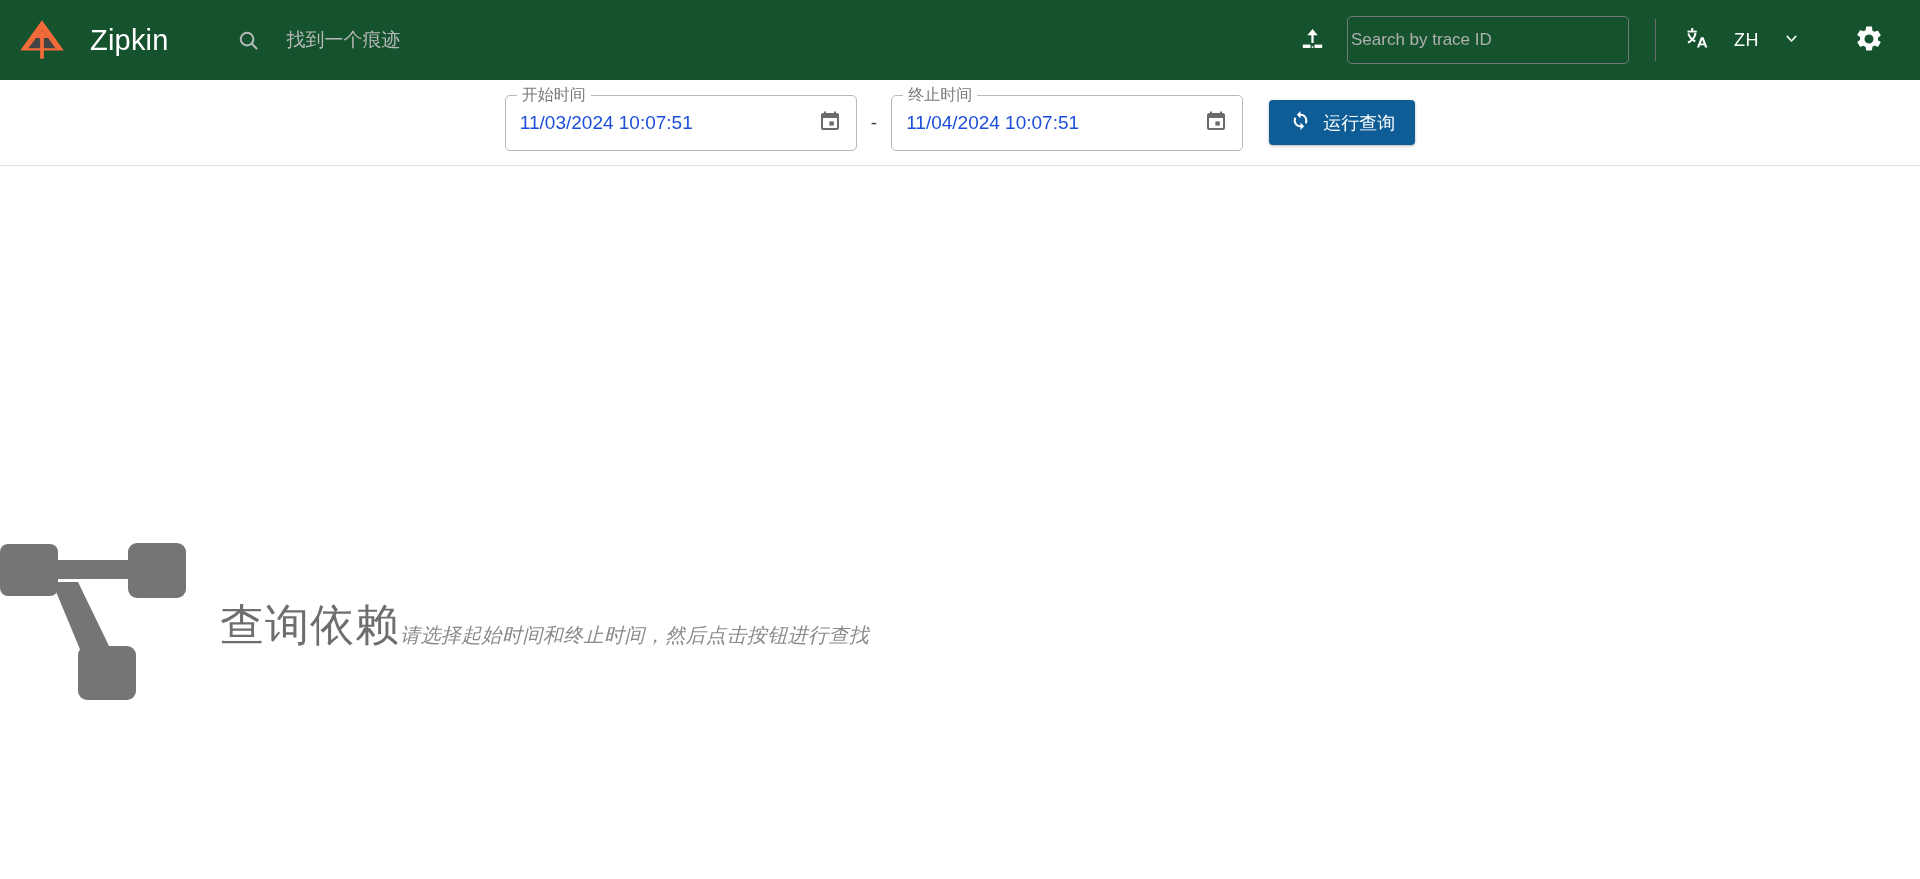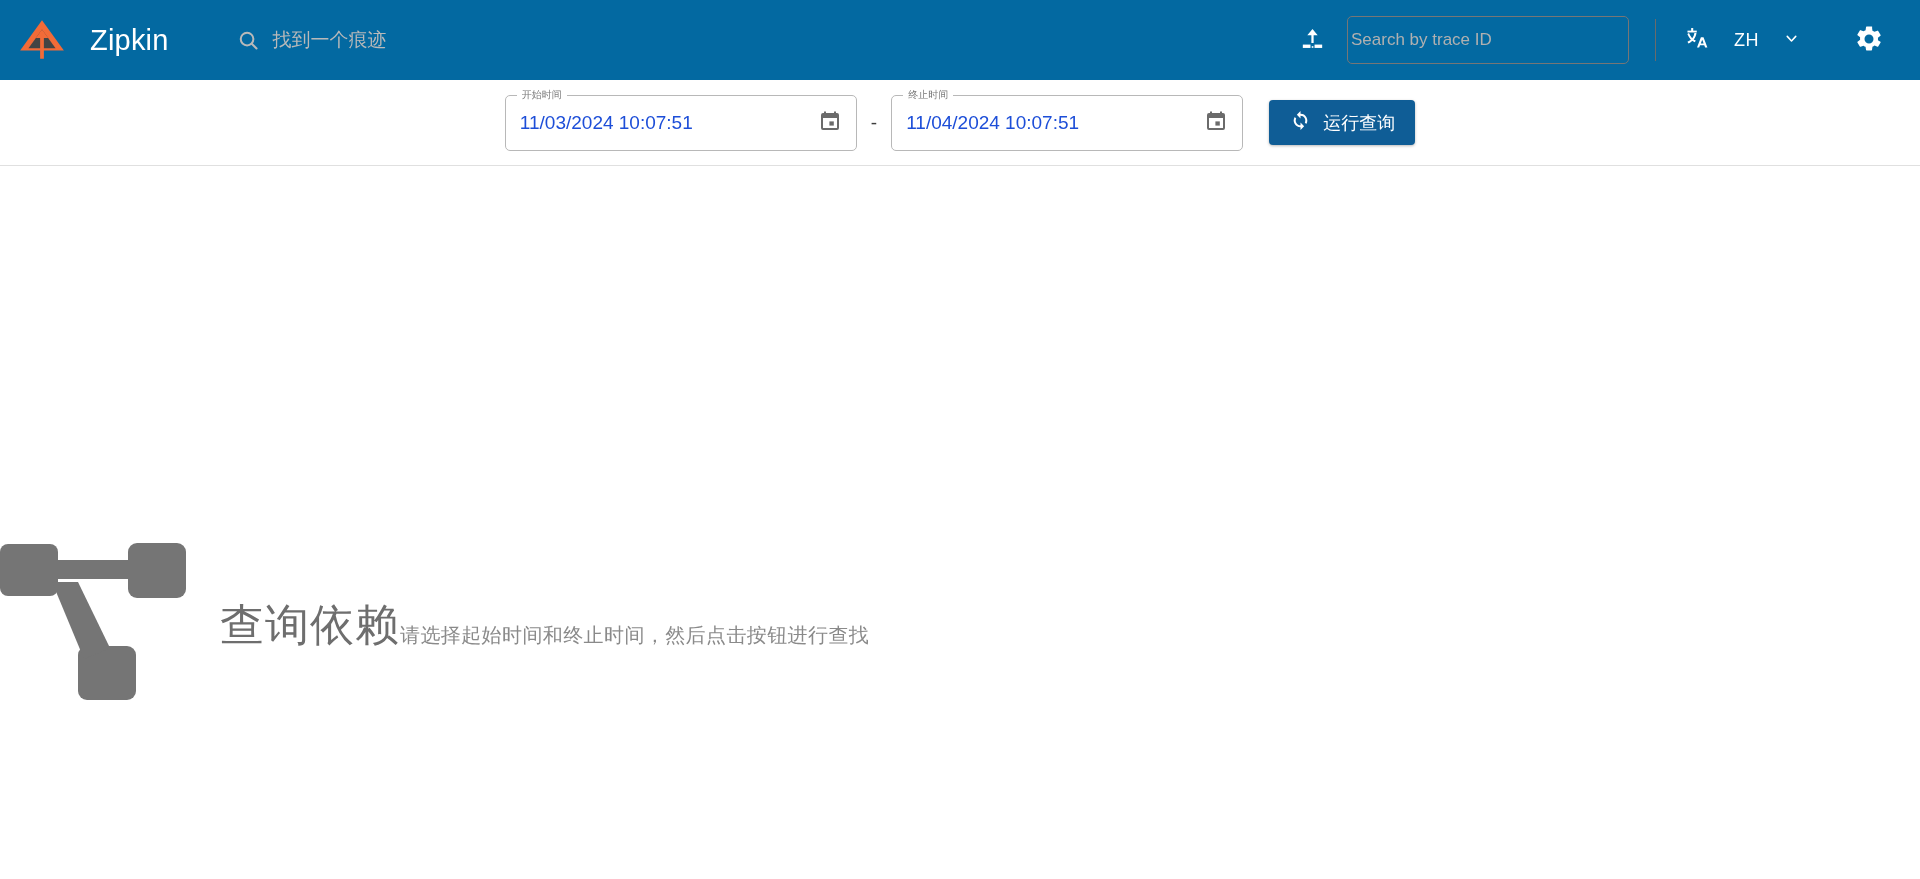--- a/index.html
+++ b/index.html
@@ -10,21 +10,21 @@
     height: 879px;
     overflow: hidden;
     background: #ffffff;
     font-family: "Liberation Sans", "DejaVu Sans", sans-serif;
   }
 
   
   .navbar {
     position: relative;
     height: 80px;
-    background: #0369a1;
+    background: #14532d;
     display: flex;
     align-items: center;
     padding: 0 22px 0 14px;
     color: #ffffff;
   }
 
   .logo-wrap {
     width: 56px;
     height: 56px;
     display: flex;
@@ -46,21 +46,21 @@
     display: flex;
     align-items: stretch;
     height: 80px;
     margin-left: 46px;
   }
 
   .nav-tab {
     position: relative;
     display: flex;
     align-items: center;
-    gap: 13px;
+    gap: 27px;
     padding: 0 22px;
     height: 80px;
     cursor: pointer;
     text-decoration: none;
   }
 
   .nav-tab .tab-label {
     font-size: 19px;
     white-space: nowrap;
     color: #b9b9b9;
@@ -175,21 +175,21 @@
     border-radius: 5px;
     pointer-events: none;
   }
 
   .field-legend {
     position: absolute;
     top: -9px;
     left: 12px;
     background: #ffffff;
     padding: 0 5px;
-    font-size: 10px;
+    font-size: 16px;
     color: #7a7a7a;
     line-height: 18px;
     white-space: nowrap;
   }
 
   .field-input {
     position: absolute;
     inset: 0;
     border: none;
     outline: none;
@@ -260,20 +260,21 @@
     font-weight: 400;
     margin: 0 0 20px 0;
     letter-spacing: 1px;
   }
 
   .empty-subtitle {
     font-size: 20px;
     color: #8a8a8a;
     margin: 0;
     letter-spacing: 0.4px;
+    font-style: italic;
   }
 </style>
 </head>
 <body>
 
 <div class="navbar">
 
   <div class="logo-wrap">
     <svg width="50" height="50" viewBox="0 0 48 48" aria-hidden="true">
       <path d="M24 5 L45 34 L3 34 Z" fill="#f26b38"></path>

